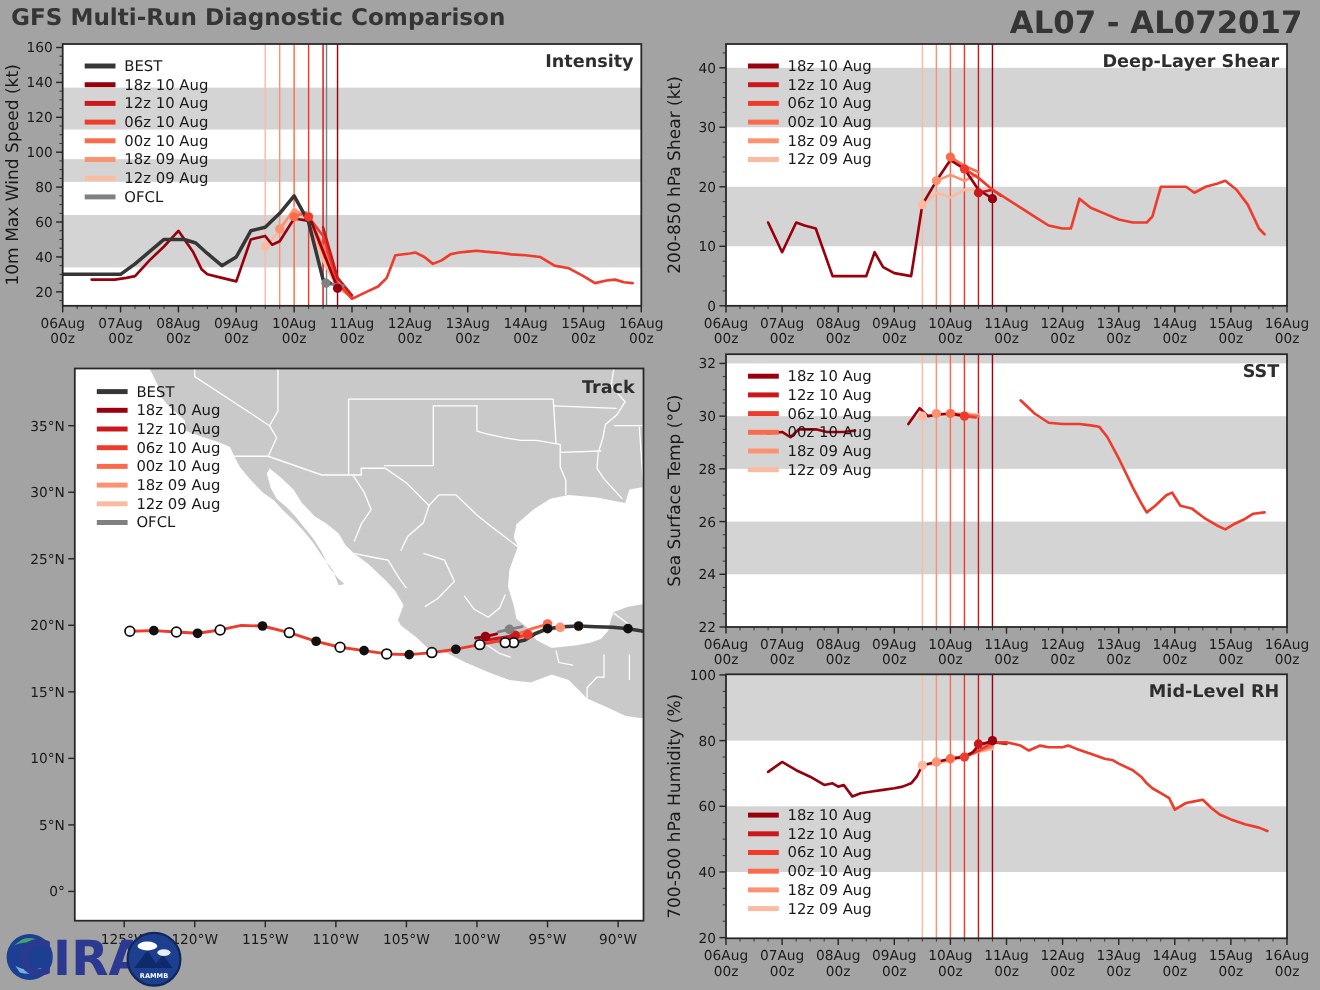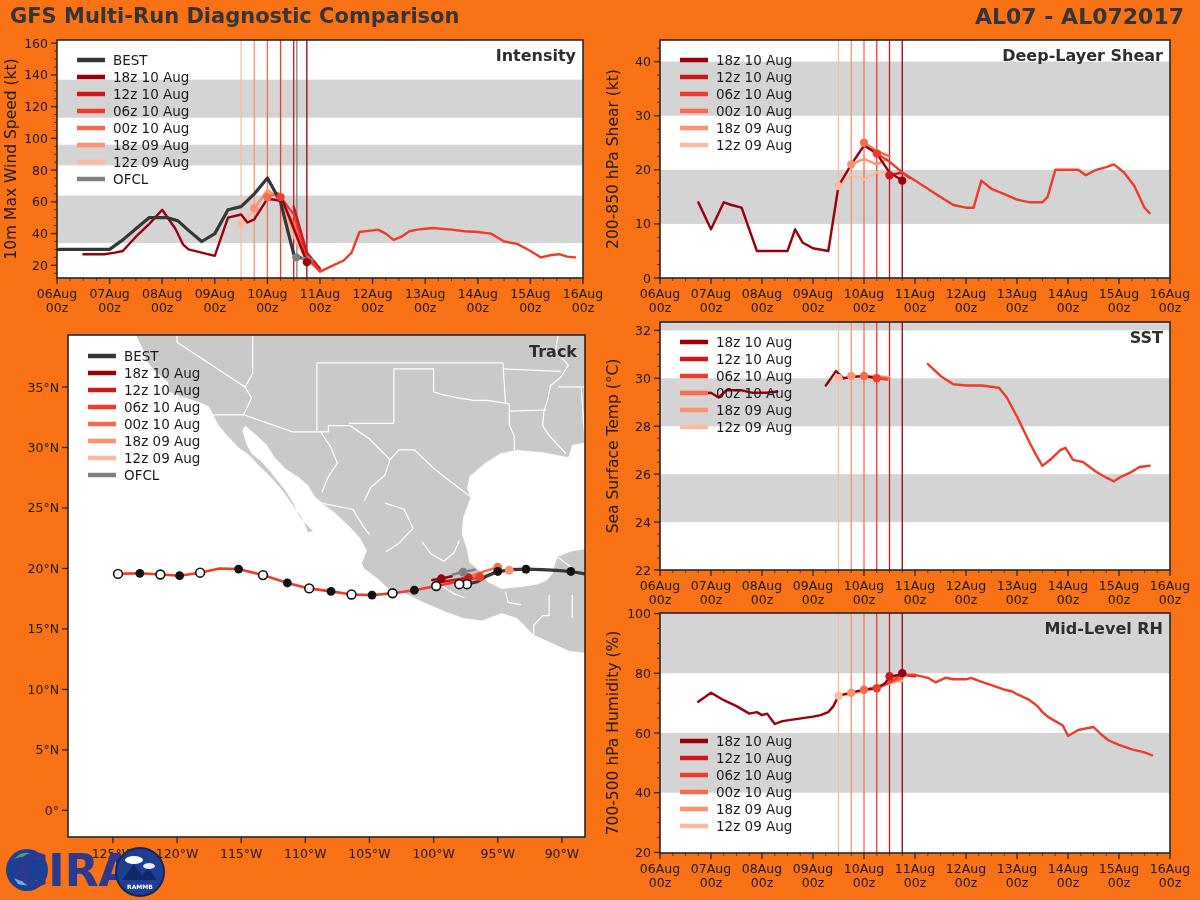--- a/index.html
+++ b/index.html
@@ -1,19 +1,19 @@
 <!DOCTYPE html>
 <html><head>
 <meta charset="utf-8">
 <style>
   html,body{margin:0;padding:0;background:#ffffff;}
-  .page{position:relative;width:1200px;height:900px;background:#f97316;overflow:hidden;
+  .page{position:relative;width:1200px;height:900px;background:#a3a3a3;overflow:hidden;
         font-family:"DejaVu Sans","Liberation Sans",sans-serif;}
   .fig-title{position:absolute;left:10px;top:4px;font-size:21px;font-weight:bold;color:#353535;}
-  .storm-id{position:absolute;right:16px;top:4px;font-size:22px;font-weight:bold;color:#353535;}
+  .storm-id{position:absolute;right:16px;top:4px;font-size:28px;font-weight:bold;color:#353535;}
   svg#fig{position:absolute;left:0;top:0;}
   .logo{position:absolute;left:2px;top:836px;width:170px;height:62px;}
 </style>
 </head>
 <body>
 <div class="page">
 
 <div class="fig-title">GFS Multi-Run Diagnostic Comparison</div>
 <div class="storm-id">AL07 - AL072017</div>
 

